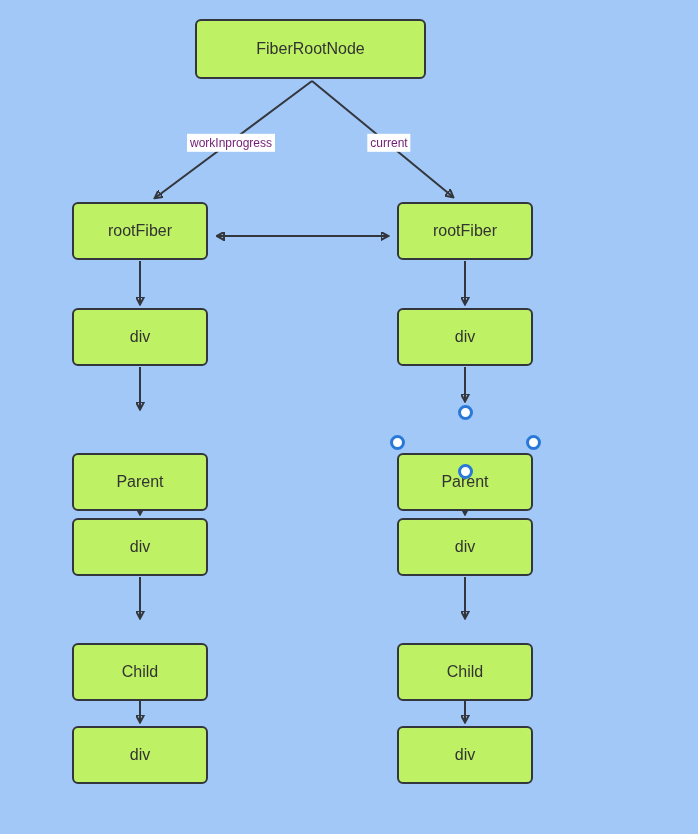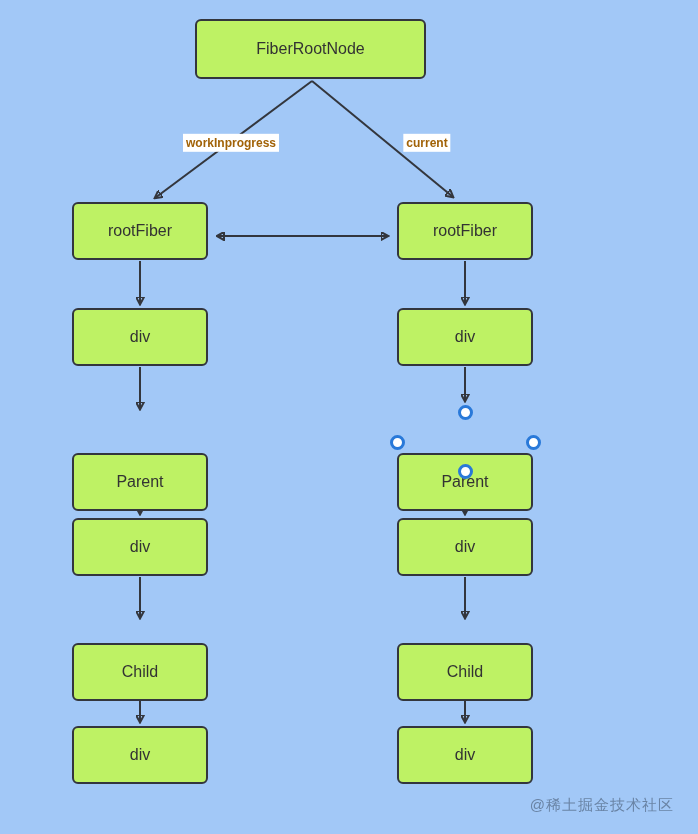--- a/index.html
+++ b/index.html
@@ -45,23 +45,23 @@
   .row0{top:202px;}
   .row1{top:308px;}
   .row2{top:413px;margin-top:40px;}
   .row3{top:518px;}
   .row4{top:643px;}
   .row5{top:726px;}
   .edge-label{
     position:absolute;
     transform:translate(-50%,-50%);
     background:#ffffff;
-    color:#a16207;
+    color:#701a75;
     font-size:12px;
-    font-weight:700;
+    font-weight:400;
     line-height:1.2;
     padding:2px 3px;
     white-space:nowrap;
   }
   .handle{
     position:absolute;
     box-sizing:border-box;
     width:15px;height:15px;
     border-radius:50%;
     background:#ffffff;
@@ -118,22 +118,21 @@
   <div class="node col-left row5">div</div>
 
   <div class="node col-right row0">rootFiber</div>
   <div class="node col-right row1">div</div>
   <div class="node col-right row2">Parent</div>
   <div class="node col-right row3">div</div>
   <div class="node col-right row4">Child</div>
   <div class="node col-right row5">div</div>
 
   <div class="edge-label" style="left:231px;top:143px;">workInprogress</div>
-  <div class="edge-label" style="left:389px;top:143px;margin-left:38px;">current</div>
+  <div class="edge-label" style="left:389px;top:143px;">current</div>
 
   <div class="handle" style="left:458px;top:405px;"></div>
   <div class="handle" style="left:390px;top:435px;"></div>
   <div class="handle" style="left:526px;top:435px;"></div>
   <div class="handle" style="left:458px;top:464px;"></div>
 
-  <div class="watermark">@稀土掘金技术社区</div>
 
 </div>
 
 </body></html>

